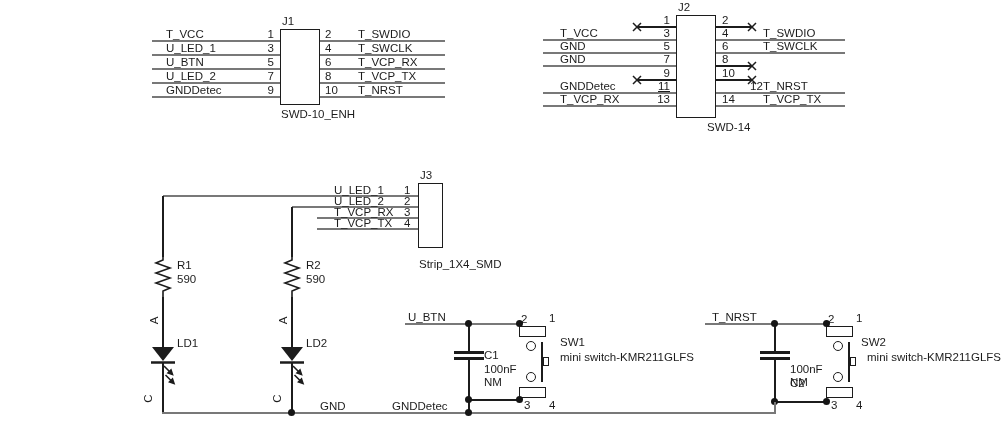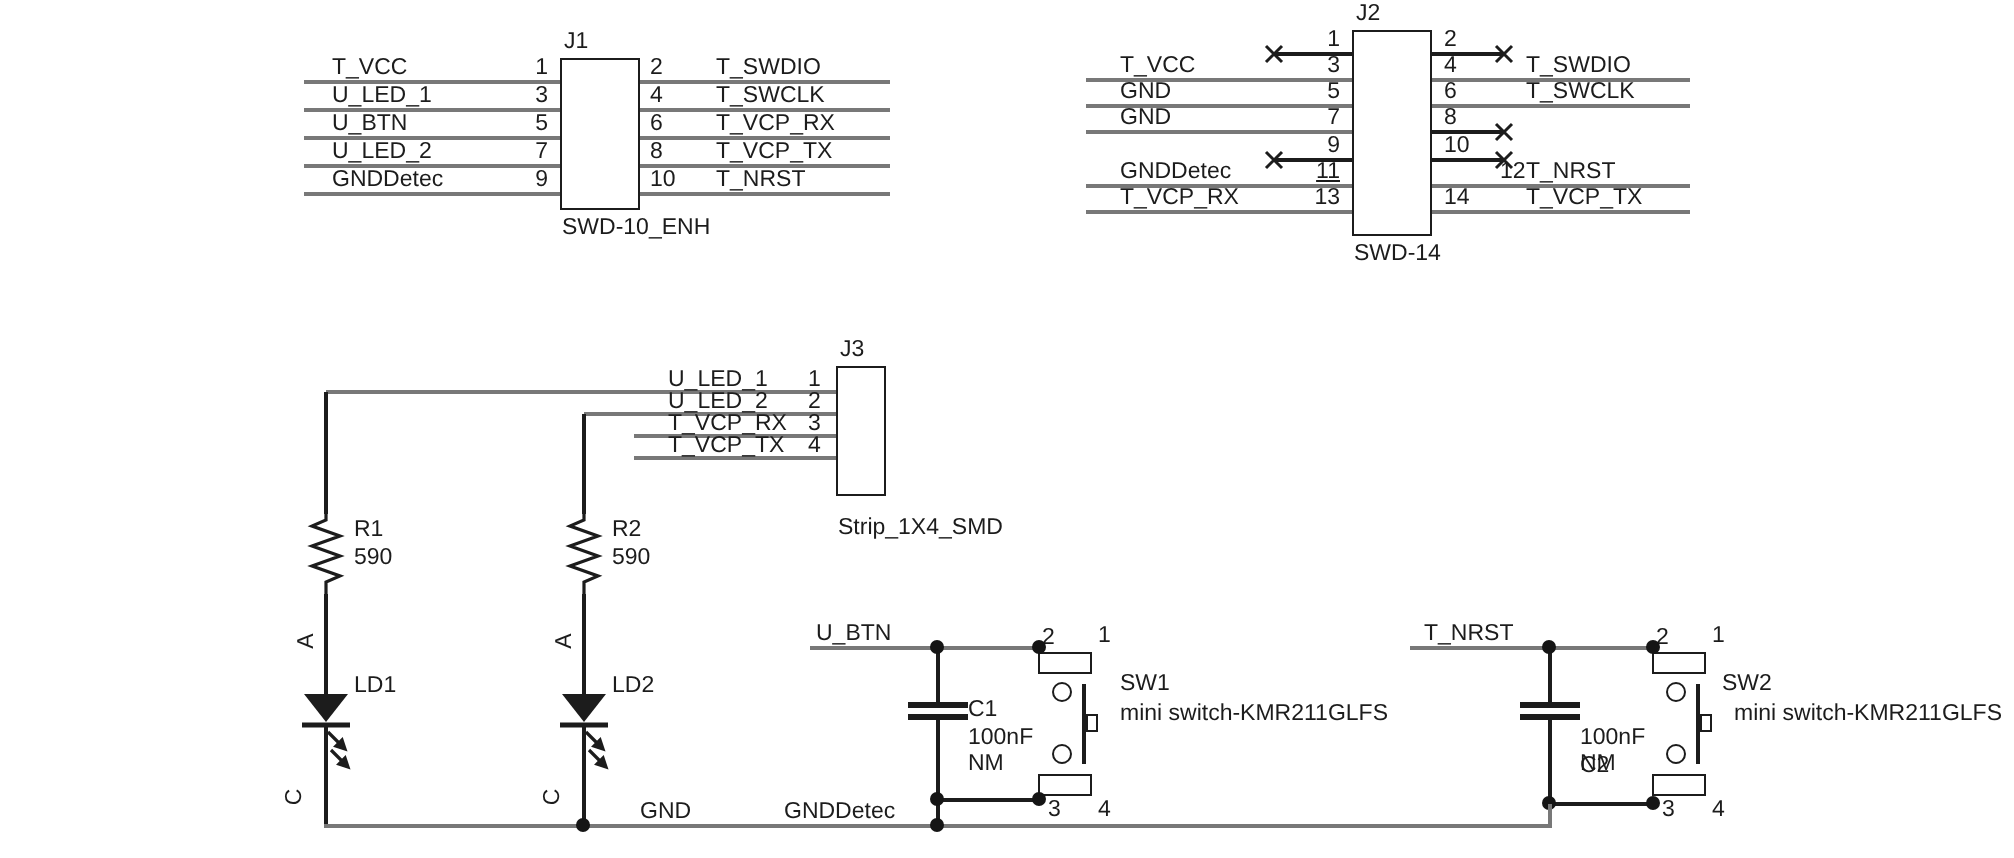--- a/index.html
+++ b/index.html
@@ -56,21 +56,21 @@
   <div class="t" style="left:325px;top:70px;">8</div>
   <div class="t" style="left:325px;top:84px;">10</div>
   <div class="t" style="left:358px;top:28px;">T_SWDIO</div>
   <div class="t" style="left:358px;top:42px;">T_SWCLK</div>
   <div class="t" style="left:358px;top:56px;">T_VCP_RX</div>
   <div class="t" style="left:358px;top:70px;">T_VCP_TX</div>
   <div class="t" style="left:358px;top:84px;">T_NRST</div>
 
   <div class="box" style="left:676px;top:15px;width:40px;height:103px;"></div>
   <div class="t" style="left:678px;top:1px;">J2</div>
-  <div class="t" style="left:677px;top:121px;">SWD-14</div>
+  <div class="t" style="left:707px;top:121px;">SWD-14</div>
 
   <div class="lw" style="left:637px;top:26px;width:39px;"></div>
   <svg style="left:631px;top:21px;" width="12" height="12" viewBox="0 0 12 12">
       <path d="M2 2 L10 10 M10 2 L2 10" stroke="#1c1c1c" stroke-width="1.5" fill="none"></path>
     </svg>
   <div class="w" style="left:543px;top:39px;width:133px;"></div>
   <div class="w" style="left:543px;top:52px;width:133px;"></div>
   <div class="w" style="left:543px;top:65px;width:133px;"></div>
   <div class="lw" style="left:637px;top:79px;width:39px;"></div>
   <svg style="left:631px;top:74px;" width="12" height="12" viewBox="0 0 12 12">

